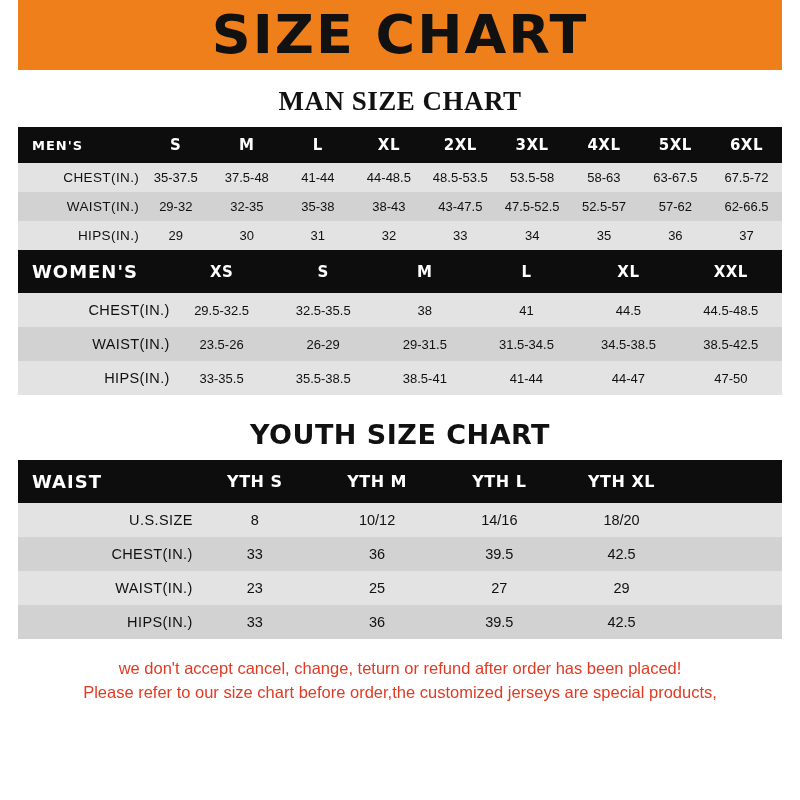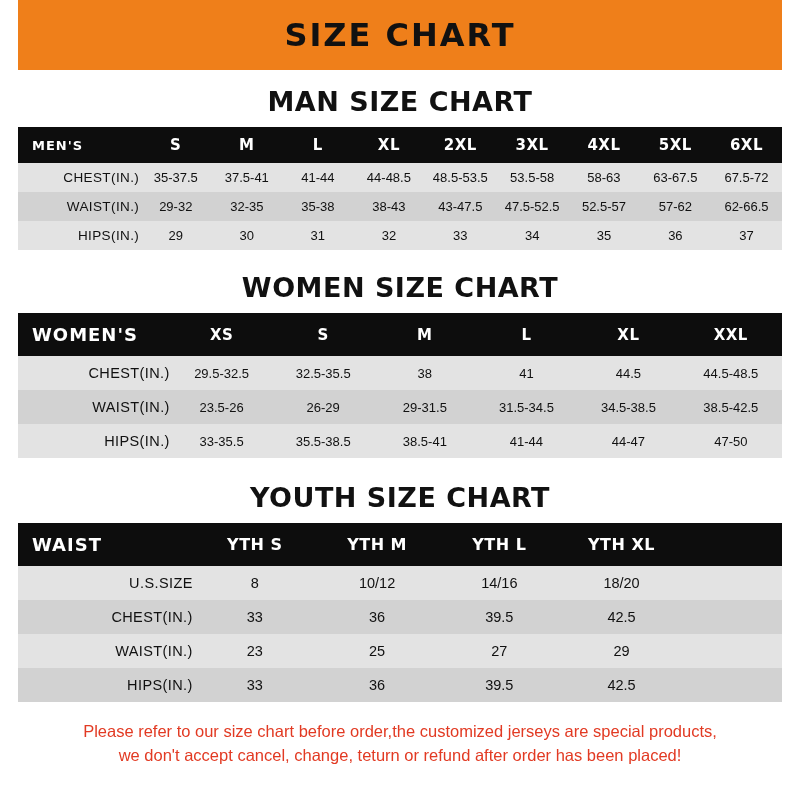--- a/index.html
+++ b/index.html
@@ -25,21 +25,21 @@
     position: relative;
     height: 70px;
     background: #ef7f1a;
     display: flex;
     align-items: center;
     justify-content: center;
   }
   .header-band .title {
     font-family: "DejaVu Sans", sans-serif;
     font-weight: bold;
-    font-size: 32px;
+    font-size: 54px;
     letter-spacing: 2px;
     color: #111111;
     line-height: 1;
   }
   .header-white-left,
   .header-white-right {
     position: absolute;
     top: 0;
     width: 18px;
     height: 70px;
@@ -54,21 +54,21 @@
   }
 
   .section-title {
     text-align: center;
     font-family: "DejaVu Sans", sans-serif;
     font-weight: bold;
     font-size: 27px;
     color: #111111;
     letter-spacing: 0.5px;
   }
-  .section-title.man { margin: 16px 0 10px; }
+  .section-title.man { margin: 16px 0 10px; font-family: Liberation Serif, serif; }
   .section-title.women { margin: 22px 0 10px; }
   .section-title.youth { margin: 24px 0 10px; }
 
   table.size-table {
     width: 100%;
     border-collapse: collapse;
     table-layout: fixed;
   }
   table.size-table thead th {
     background: #0d0d0d;
@@ -160,21 +160,21 @@
           <th>3XL</th>
           <th>4XL</th>
           <th>5XL</th>
           <th>6XL</th>
         </tr>
       </thead>
       <tbody>
         <tr class="row-light">
           <td class="rowhead">CHEST(IN.)</td>
           <td>35-37.5</td>
-          <td>37.5-41</td>
+          <td>37.5-48</td>
           <td>41-44</td>
           <td>44-48.5</td>
           <td>48.5-53.5</td>
           <td>53.5-58</td>
           <td>58-63</td>
           <td>63-67.5</td>
           <td>67.5-72</td>
         </tr>
         <tr class="row-dark">
           <td class="rowhead">WAIST(IN.)</td>
@@ -196,21 +196,20 @@
           <td>32</td>
           <td>33</td>
           <td>34</td>
           <td>35</td>
           <td>36</td>
           <td>37</td>
         </tr>
       </tbody>
     </table>
 
-    <div class="section-title women">WOMEN SIZE CHART</div>
     <table class="size-table women-table">
       <colgroup>
         <col style="width:20%">
           <col style="width:13.3%">
           <col style="width:13.3%">
           <col style="width:13.3%">
         <col style="width:13.3%">
           <col style="width:13.4%">
           <col style="width:13.4%">
       </colgroup>
@@ -306,18 +305,18 @@
           <td>33</td>
           <td>36</td>
           <td>39.5</td>
           <td>42.5</td>
           <td></td>
         </tr>
       </tbody>
     </table>
 
     <div class="notice">
+      <span class="line">we don't accept cancel, change, teturn or refund after order has been placed!</span>
       <span class="line">Please refer to our size chart before order,the customized jerseys are special products,</span>
-      <span class="line">we don't accept cancel, change, teturn or refund after order has been placed!</span>
     </div>
 
   </div>
 </div>
 
 </body></html>

